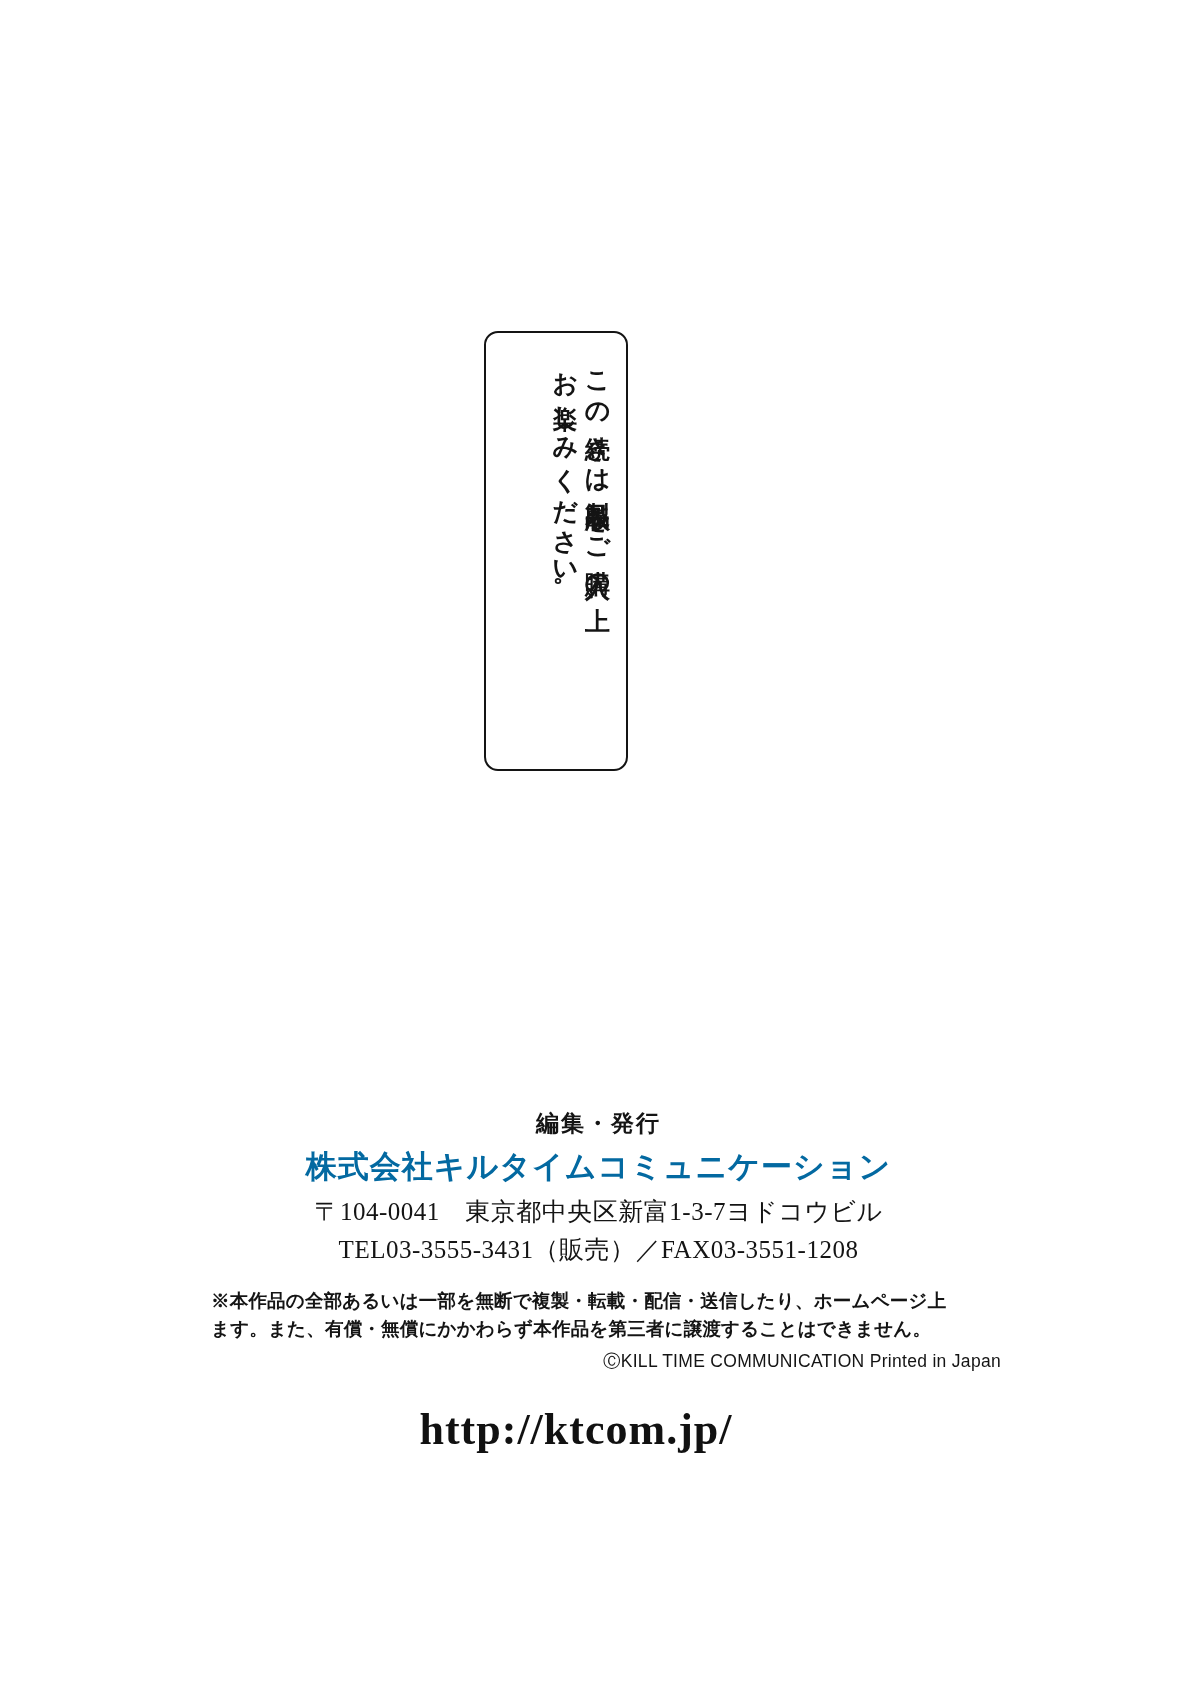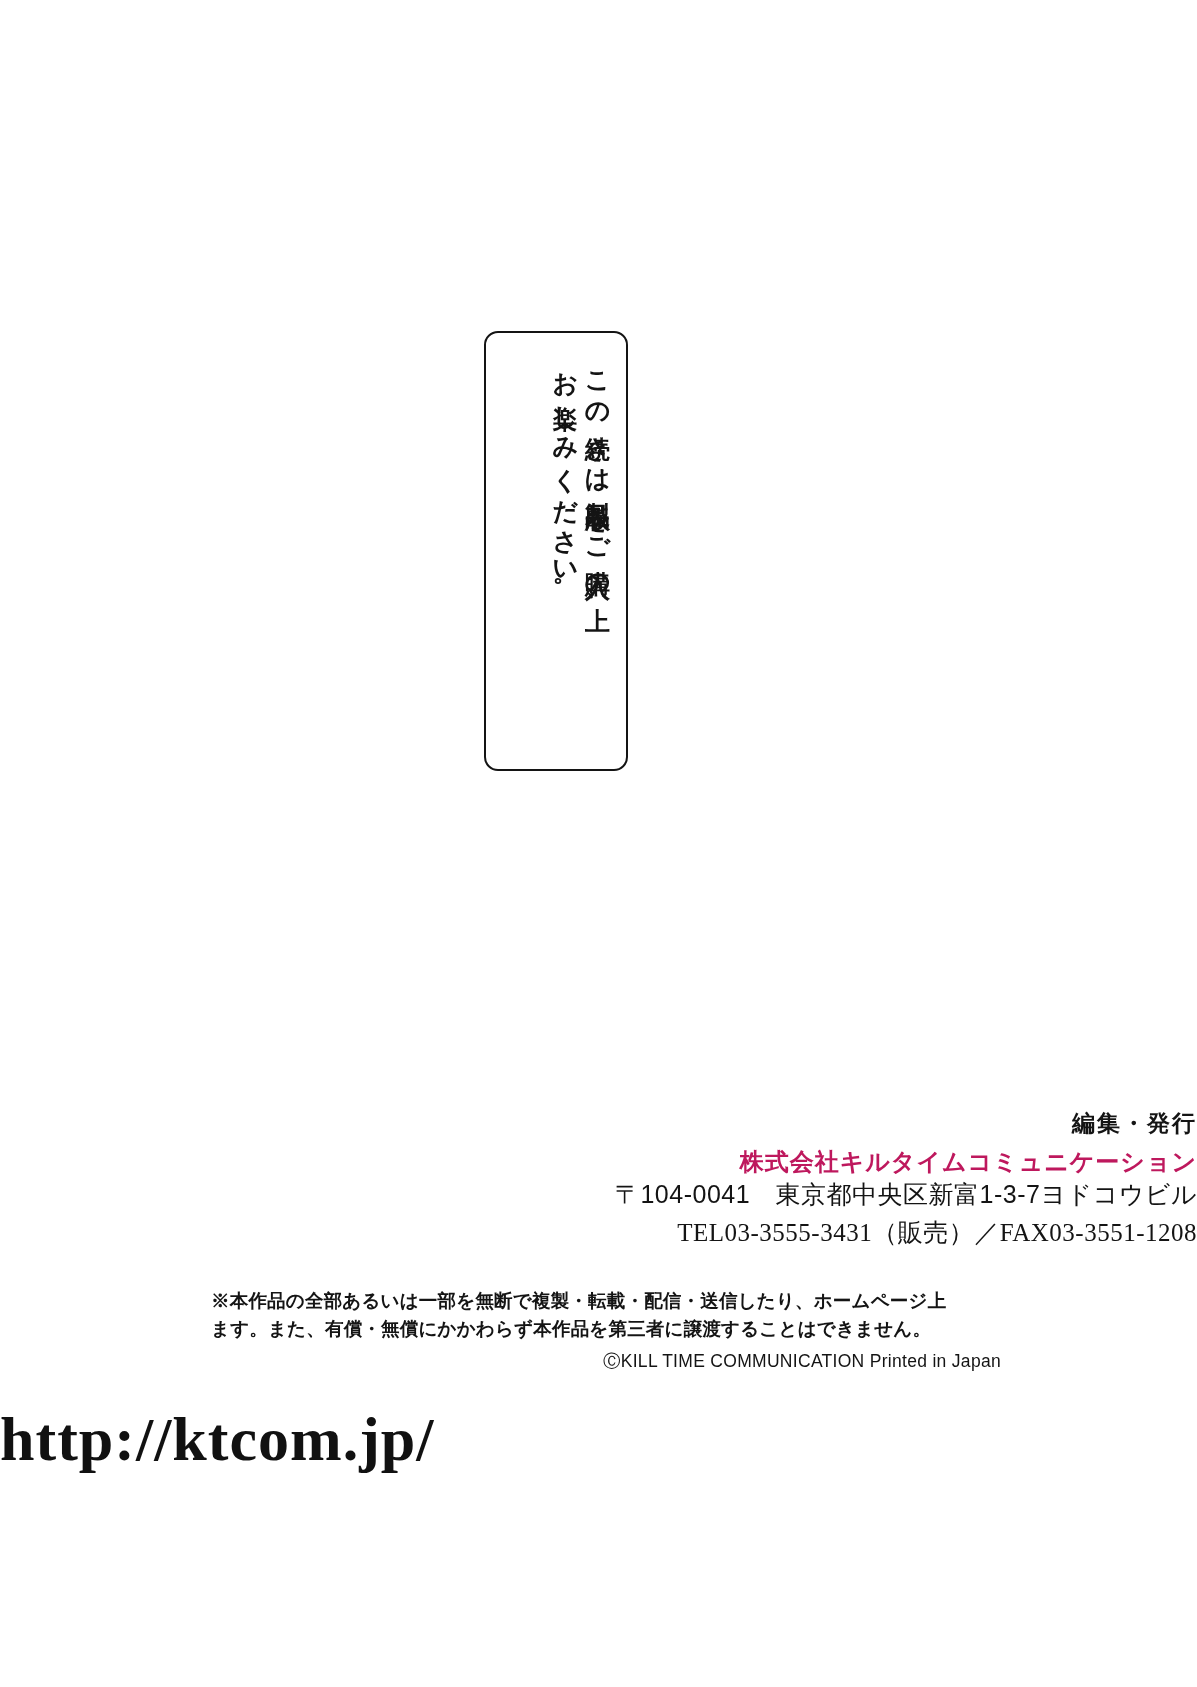--- a/index.html
+++ b/index.html
@@ -44,39 +44,40 @@
     white-space: nowrap;
   }
   .v-line.first { margin-left: 6px; }
 
   
   #publisher-block {
     position: absolute;
     left: 0;
     top: 1108px;
     width: 1197px;
-    text-align: right;
+    text-align: center;
   }
   #editor-label {
     font-family: "Liberation Serif", serif;
     font-size: 23px;
     font-weight: 700;
     letter-spacing: 2px;
     color: #141414;
     margin-bottom: 7px;
   }
   #company-name {
     font-family: "Liberation Serif", serif;
-    font-size: 24px;
+    font-size: 31px;
     font-weight: 700;
     letter-spacing: 1px;
-    color: #be185d;
+    color: #0369a1;
+    margin-bottom: 7px;
   }
   #address-line {
-    font-family: Liberation Sans, sans-serif;
+    font-family: Liberation Serif, serif;
     font-size: 25px;
     font-weight: 400;
     letter-spacing: 0.5px;
     color: #141414;
     margin-bottom: 5px;
   }
   #contact-line {
     font-family: "Liberation Serif", serif;
     font-size: 25px;
     font-weight: 400;
@@ -109,23 +110,23 @@
     color: #141414;
     margin-top: 6px;
   }
 
   
   #site-url {
     position: absolute;
     left: 0;
     top: 1404px;
     width: 1152px;
-    text-align: left;
+    text-align: center;
     font-family: "Liberation Serif", serif;
-    font-size: 62px;
+    font-size: 44px;
     font-weight: 700;
     letter-spacing: 1px;
     color: #111111;
   }
 </style>
 </head>
 <body>
 
 <div id="notice-box">
   <div class="v-line first">この続きは製品版をご購入の上、</div>

